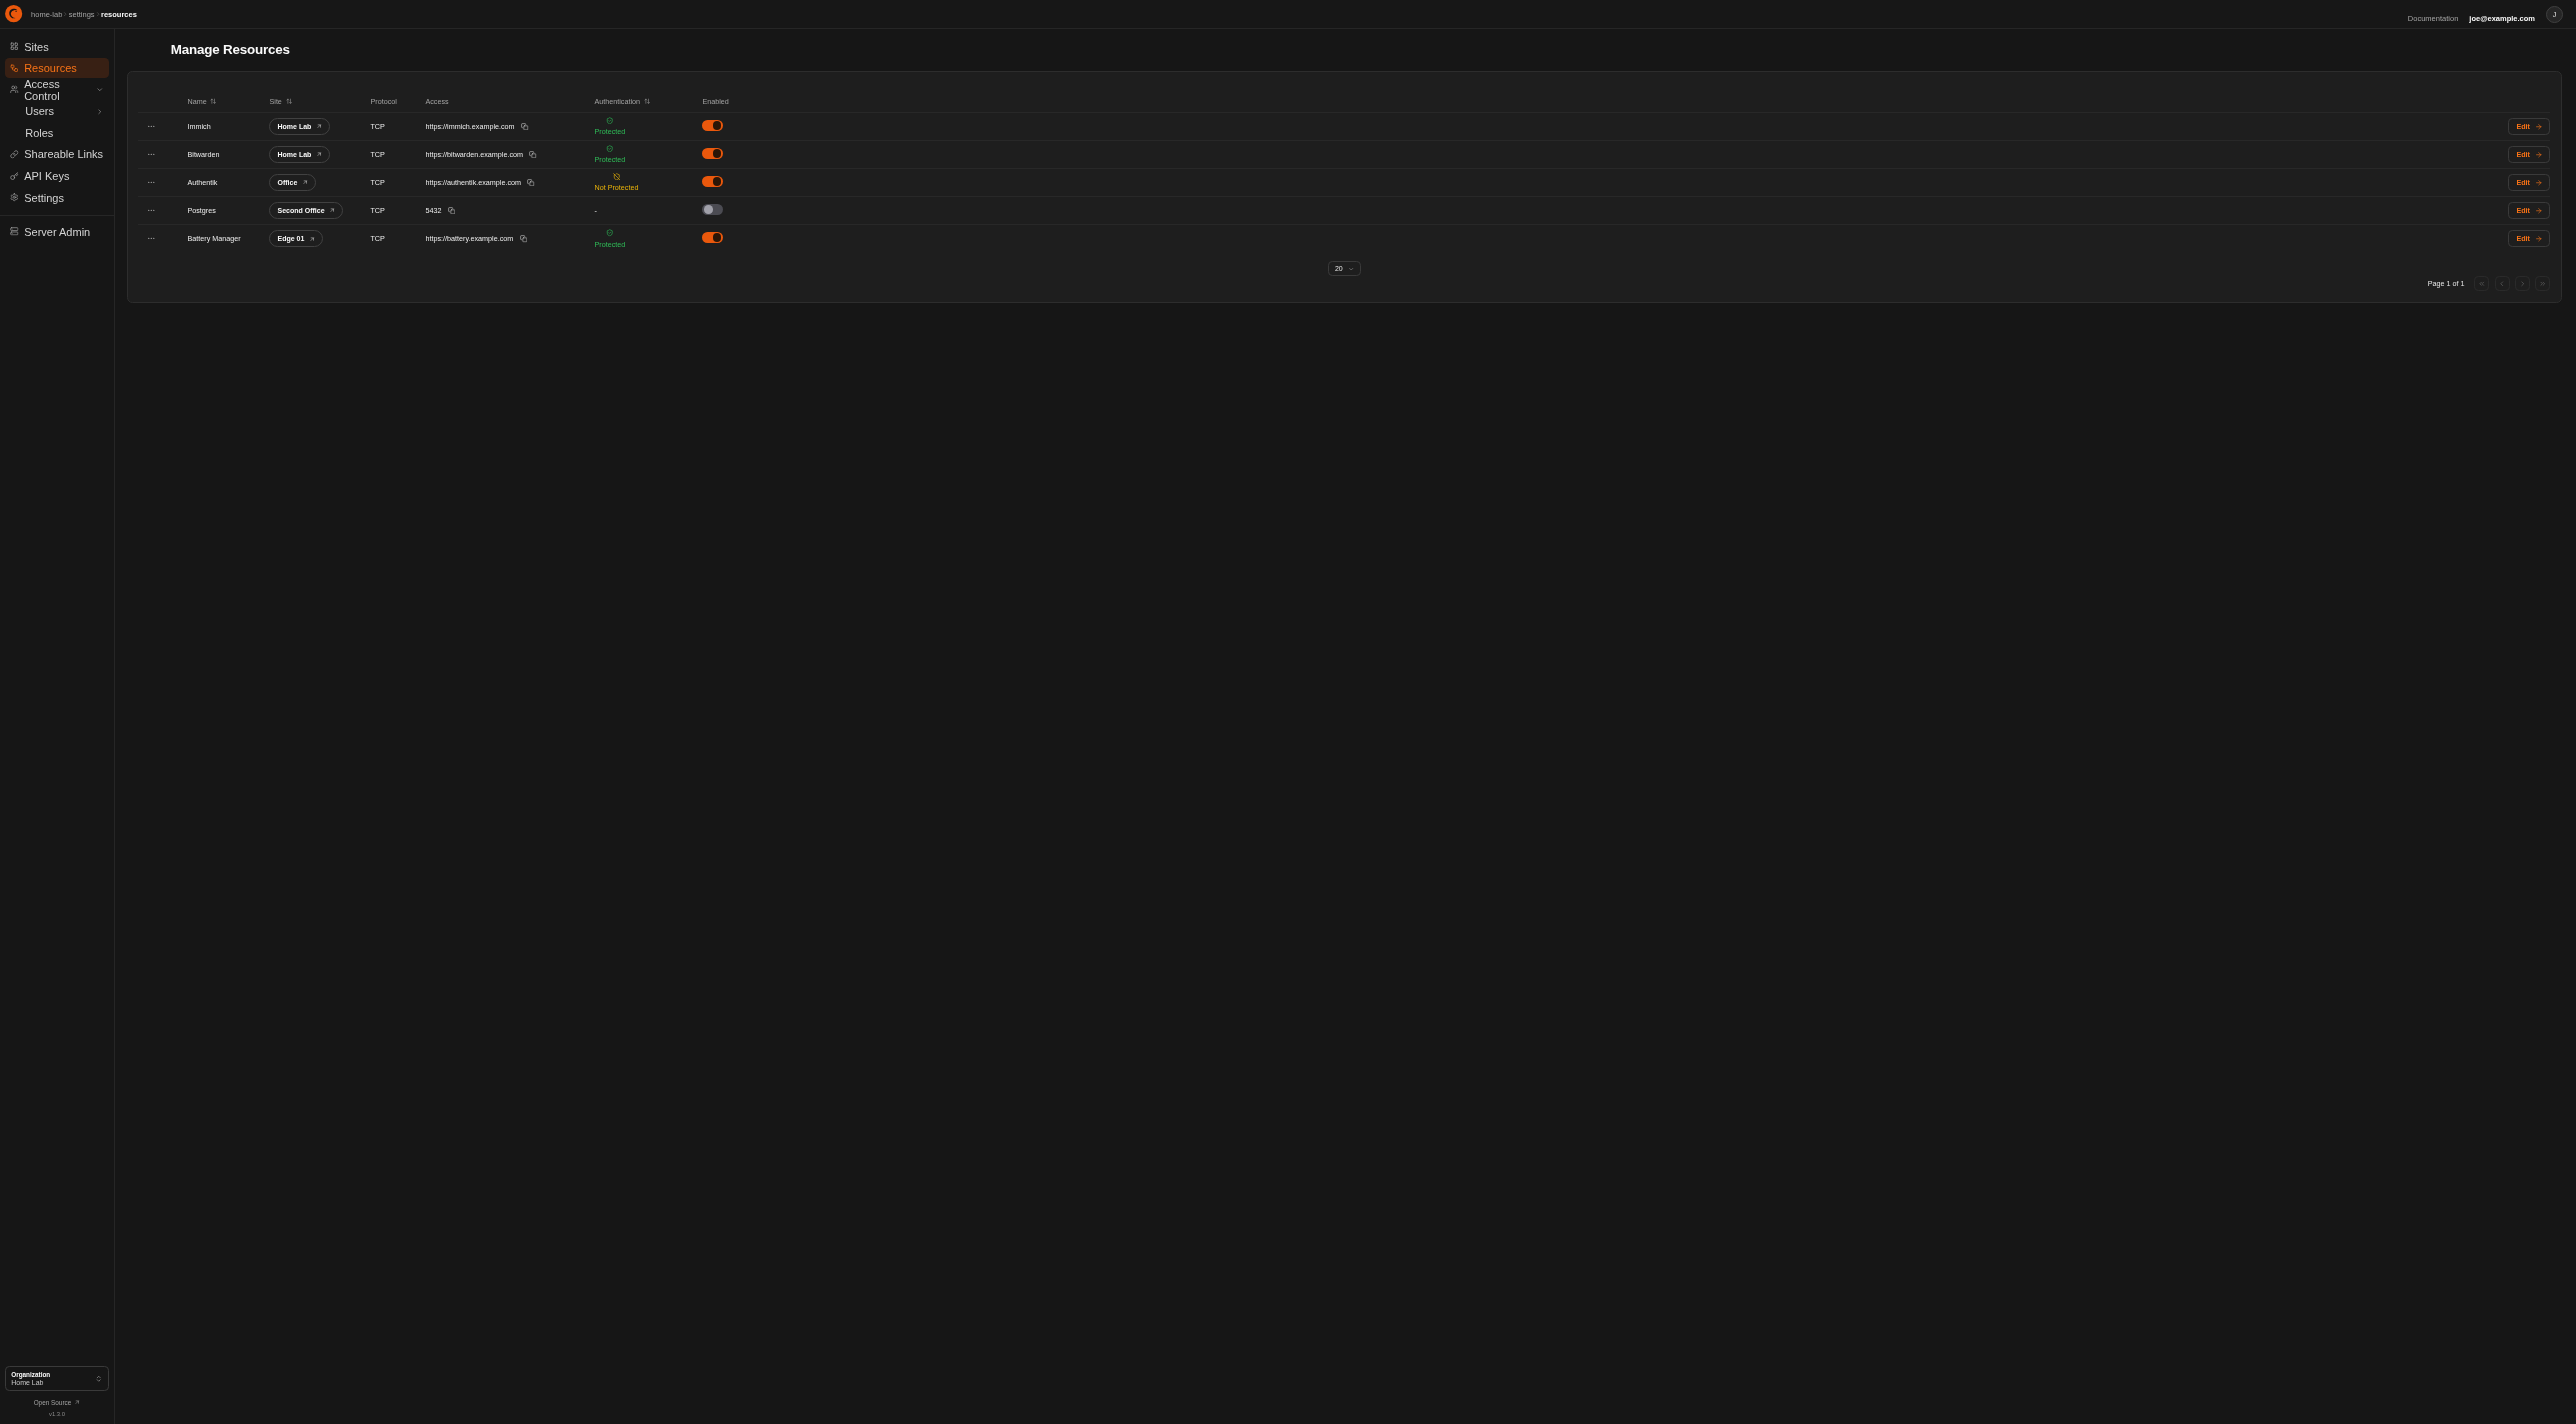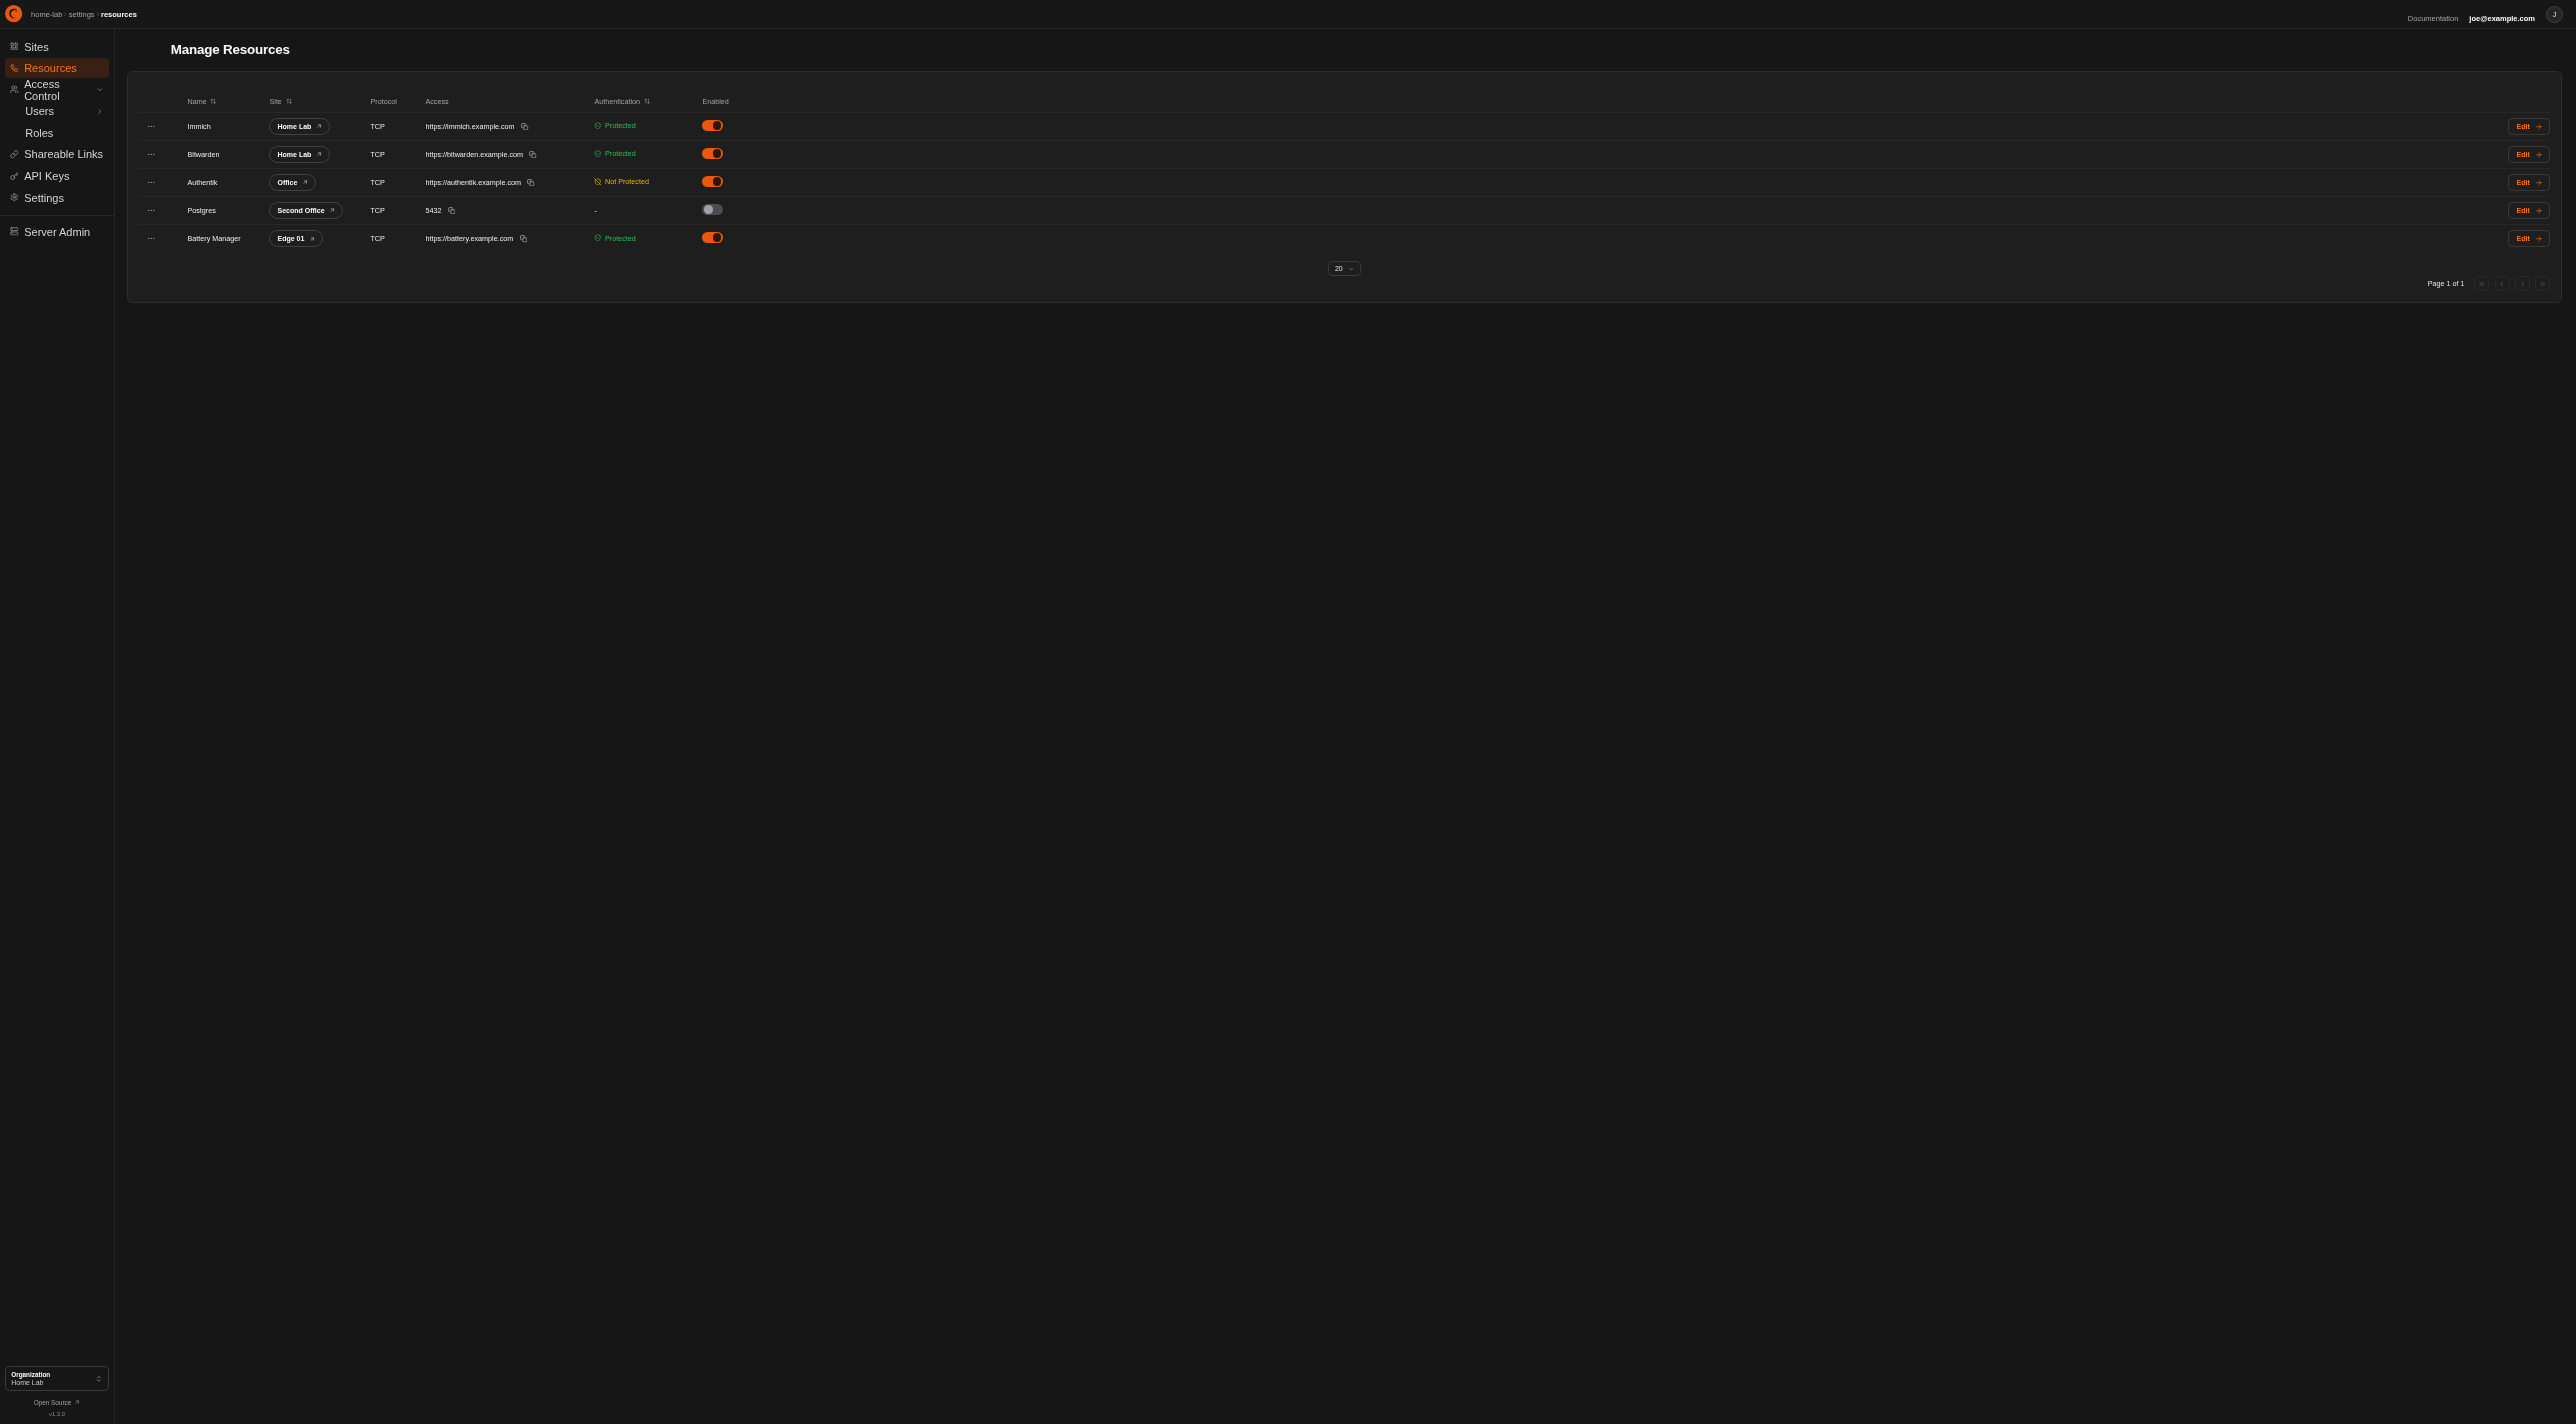--- a/index.html
+++ b/index.html
@@ -133,21 +133,21 @@
     border: 0.5px solid #414141; border-radius: 9px;
     height: 16.6px; padding: 0 7px;
     font-size: 7px; font-weight: 600; color: #fafafa;
     background: transparent; cursor: pointer;
     font-family: "Liberation Sans", sans-serif;
   }
   .site-pill .ic-xs { color: #d4d4d4; }
   .access { display: flex; align-items: center; gap: 5.4px; }
   .copy-btn { background: transparent; border: none; color: #c9c9c9; display: flex; cursor: pointer; padding: 1.1px; }
 
-  .auth-status { display: inline-flex; align-items: center; gap: 3px; }
+  .auth-status { display: inline-flex; align-items: center; gap: 3px; flex-direction: column; }
   .auth-status.protected { color: var(--protected, #22c55e); }
   .auth-status.not-protected { color: var(--not-protected, #eab308); }
   .auth-status.none { color: #ededed; }
   .auth-status .shield-check-icon, .auth-status .shield-off-icon { display: none; }
   .auth-status.protected .shield-check-icon { display: block; }
   .auth-status.not-protected .shield-off-icon { display: block; }
 
   .toggle {
     width: 20.4px; height: 11.3px; border-radius: 5.9px;
     position: relative; border: none; cursor: pointer;

